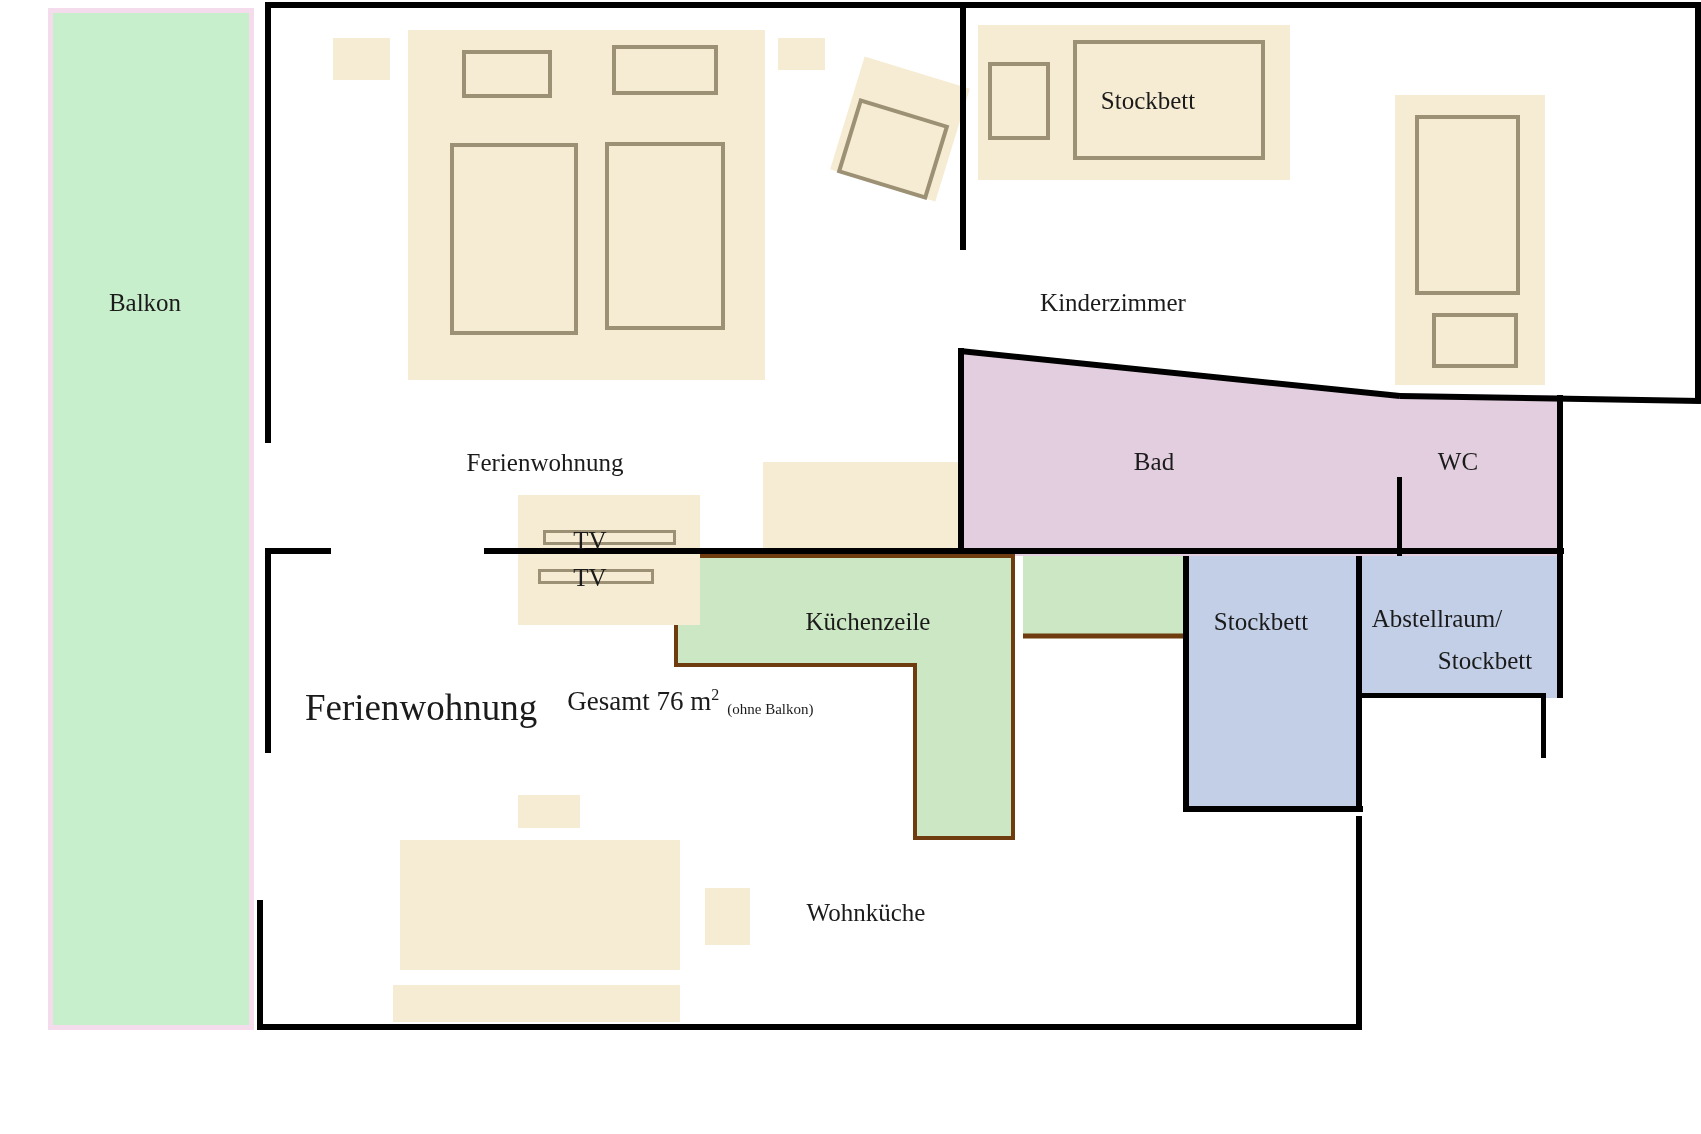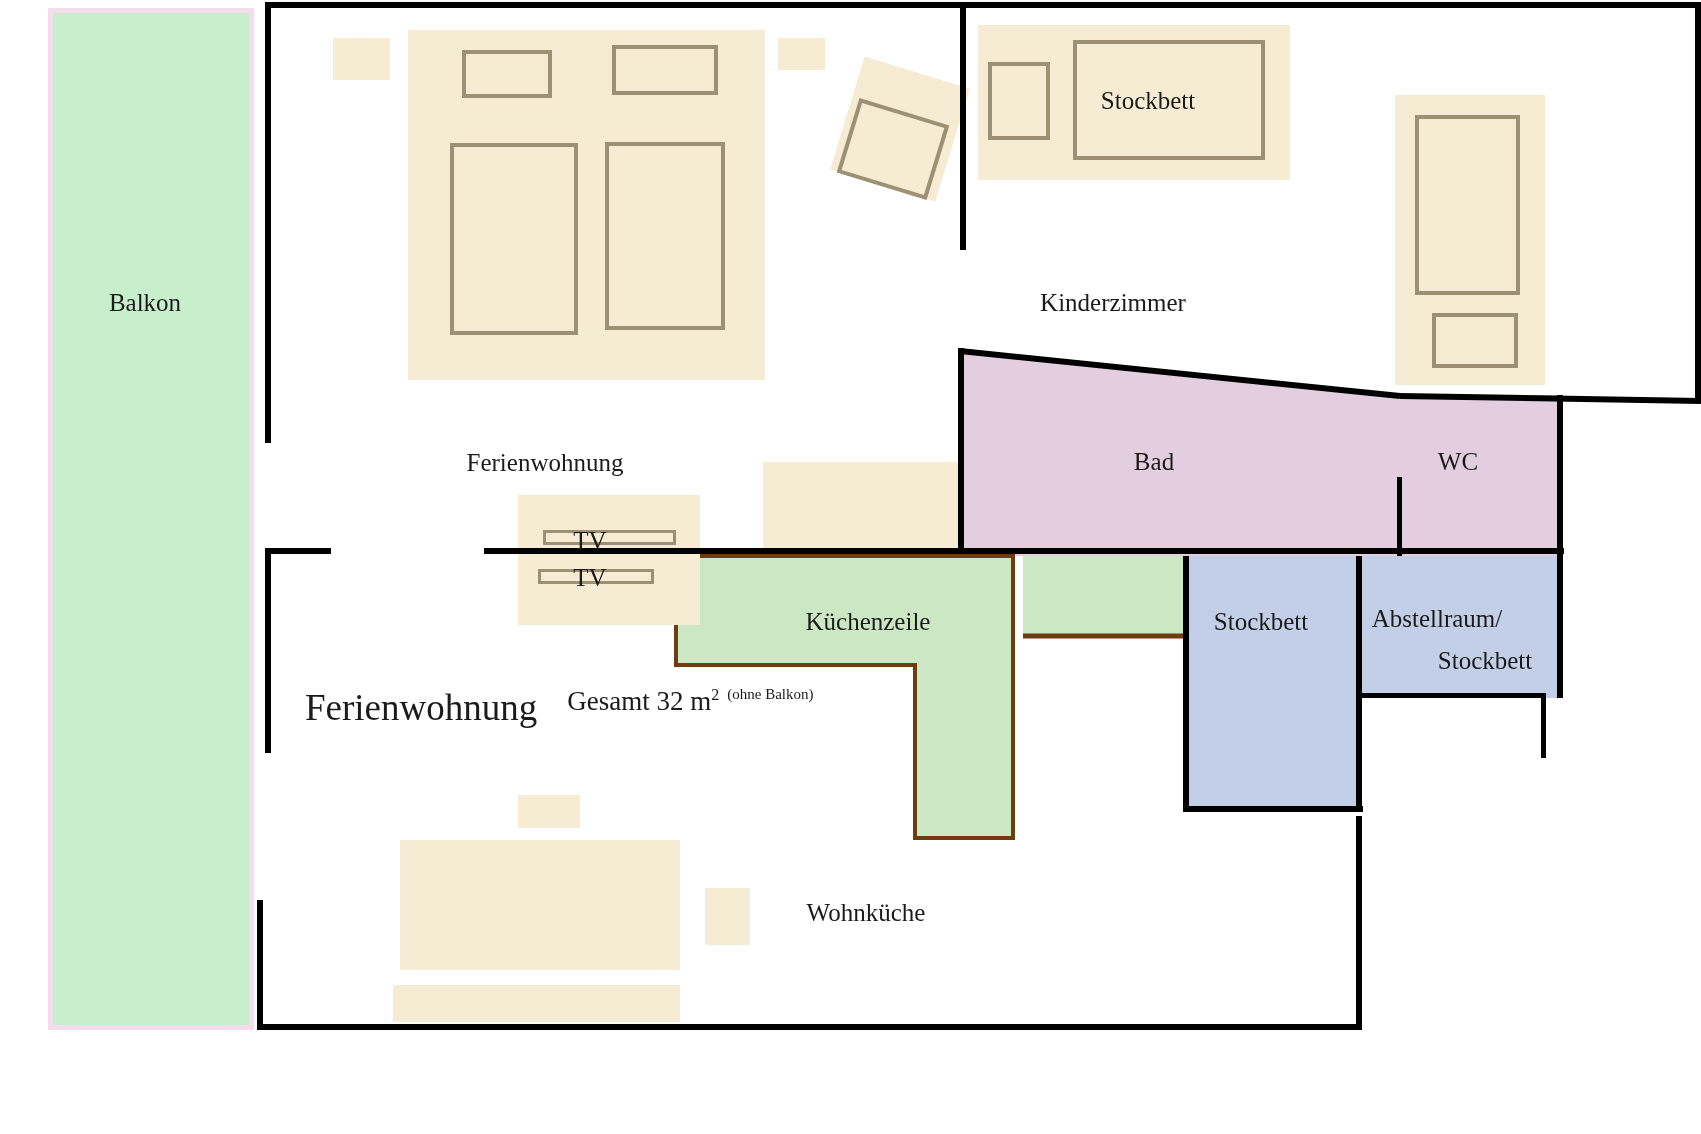--- a/index.html
+++ b/index.html
@@ -21,21 +21,21 @@
     position:absolute; left:48px; top:8px; width:206px; height:1022px;
     background:#c8efcb; border:5px solid #f4dcec; z-index:1;
   }
   .titleblock {
     position:absolute; left:305px; top:686px; z-index:6;
     display:flex; align-items:flex-start; white-space:nowrap;
   }
   .title-main { font-size:37px; }
   .title-area { font-size:27px; margin-left:30px; }
   .title-area sup { font-size:16px; }
-  .title-note { font-size:15px; margin-left:8px; }
+  .title-note { font-size:15px; margin-left:8px;margin-top:15px; }
   .rot { transform:rotate(17deg); }
 </style>
 </head>
 <body>
 
 <div class="plan">
 
   <div class="balcony"></div>
 
   <svg class="regions" width="1701" height="1134">
@@ -104,17 +104,17 @@
   <div class="label" style="left:590px;top:541px">TV</div>
   <div class="label" style="left:590px;top:578px">TV</div>
   <div class="label" style="left:868px;top:622px">Küchenzeile</div>
   <div class="label" style="left:1261px;top:622px">Stockbett</div>
   <div class="label" style="left:1437px;top:619px">Abstellraum/</div>
   <div class="label" style="left:1485px;top:661px">Stockbett</div>
   <div class="label" style="left:866px;top:913px">Wohnküche</div>
 
   <div class="titleblock">
     <span class="title-main">Ferienwohnung</span>
-    <span class="title-area"><span>Gesamt 32 m</span><sup>2</sup></span>
+    <span class="title-area"><span>Gesamt 76 m</span><sup>2</sup></span>
     <span class="title-note">(ohne Balkon)</span>
   </div>
 
 </div>
 
 </body></html>

